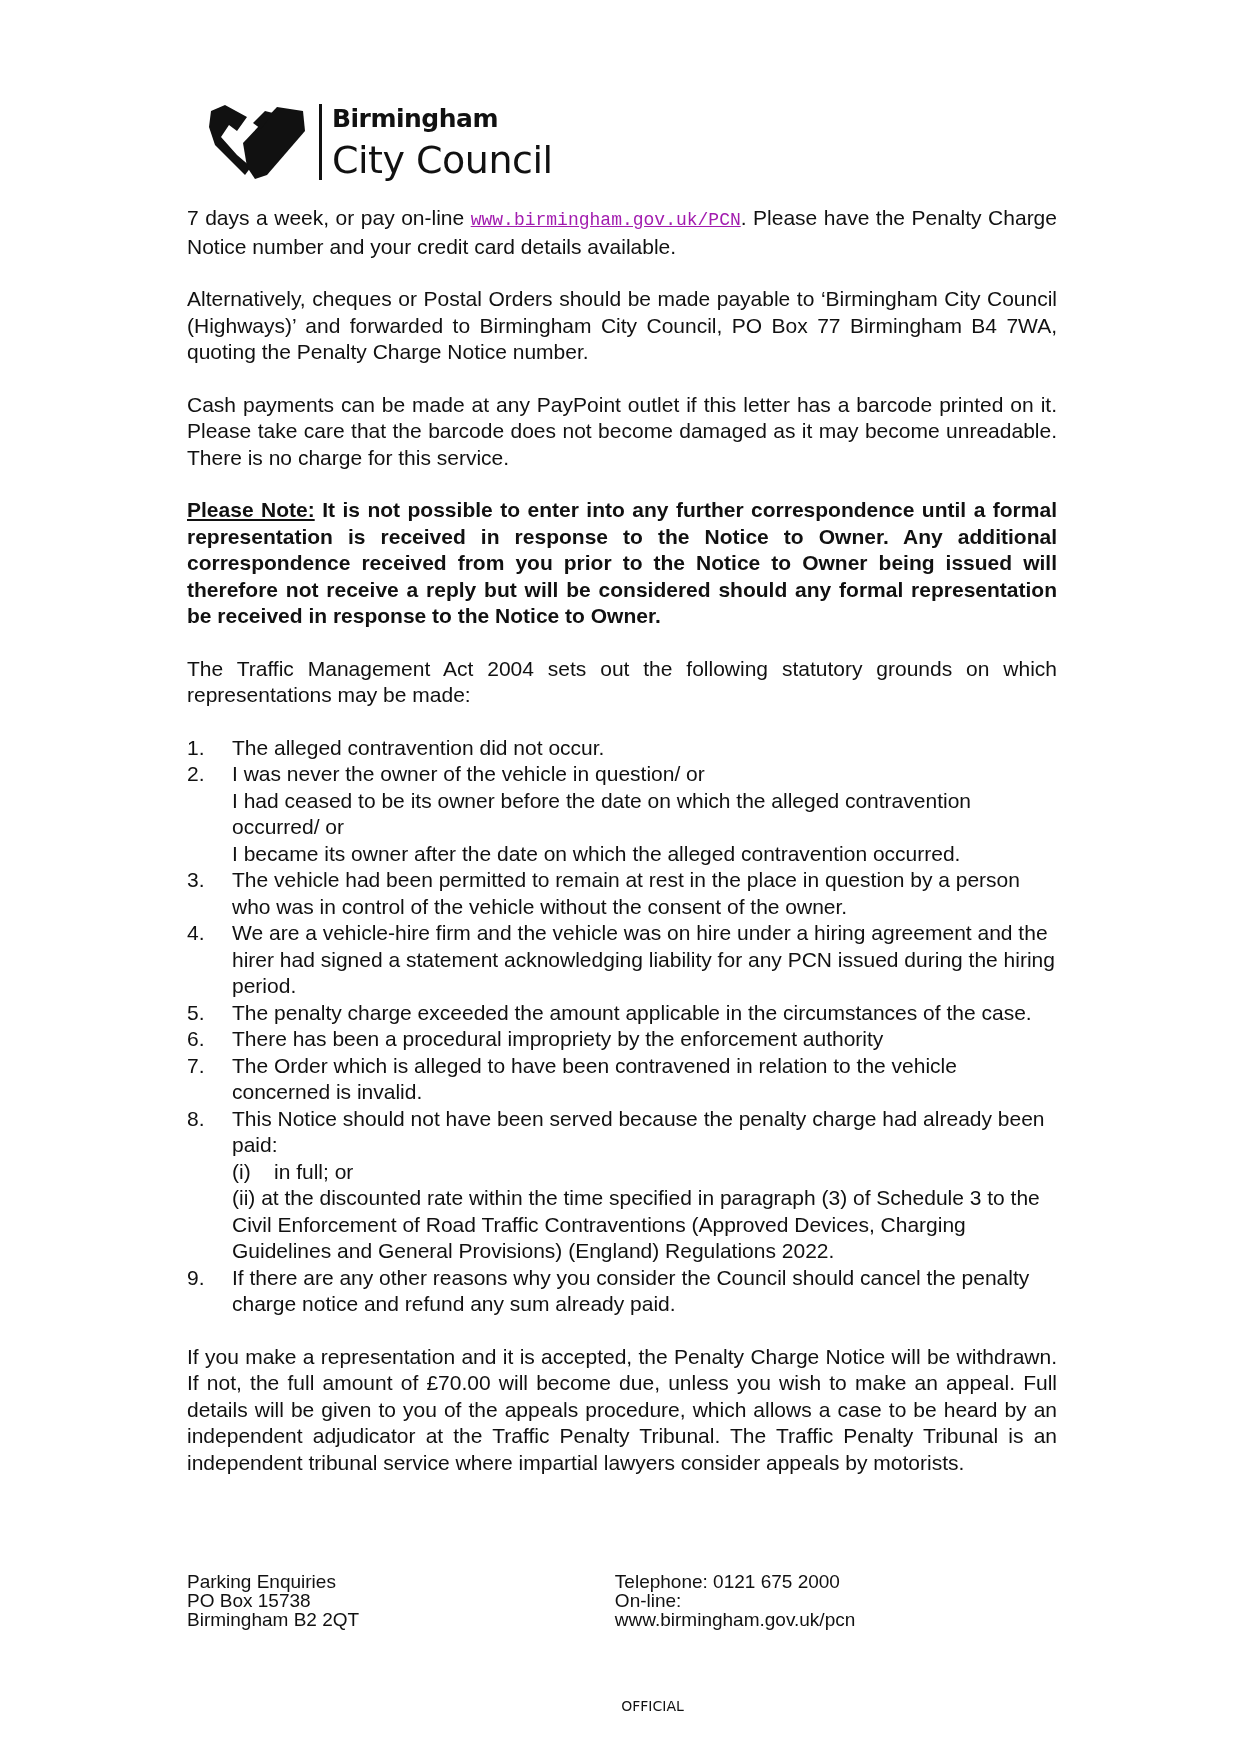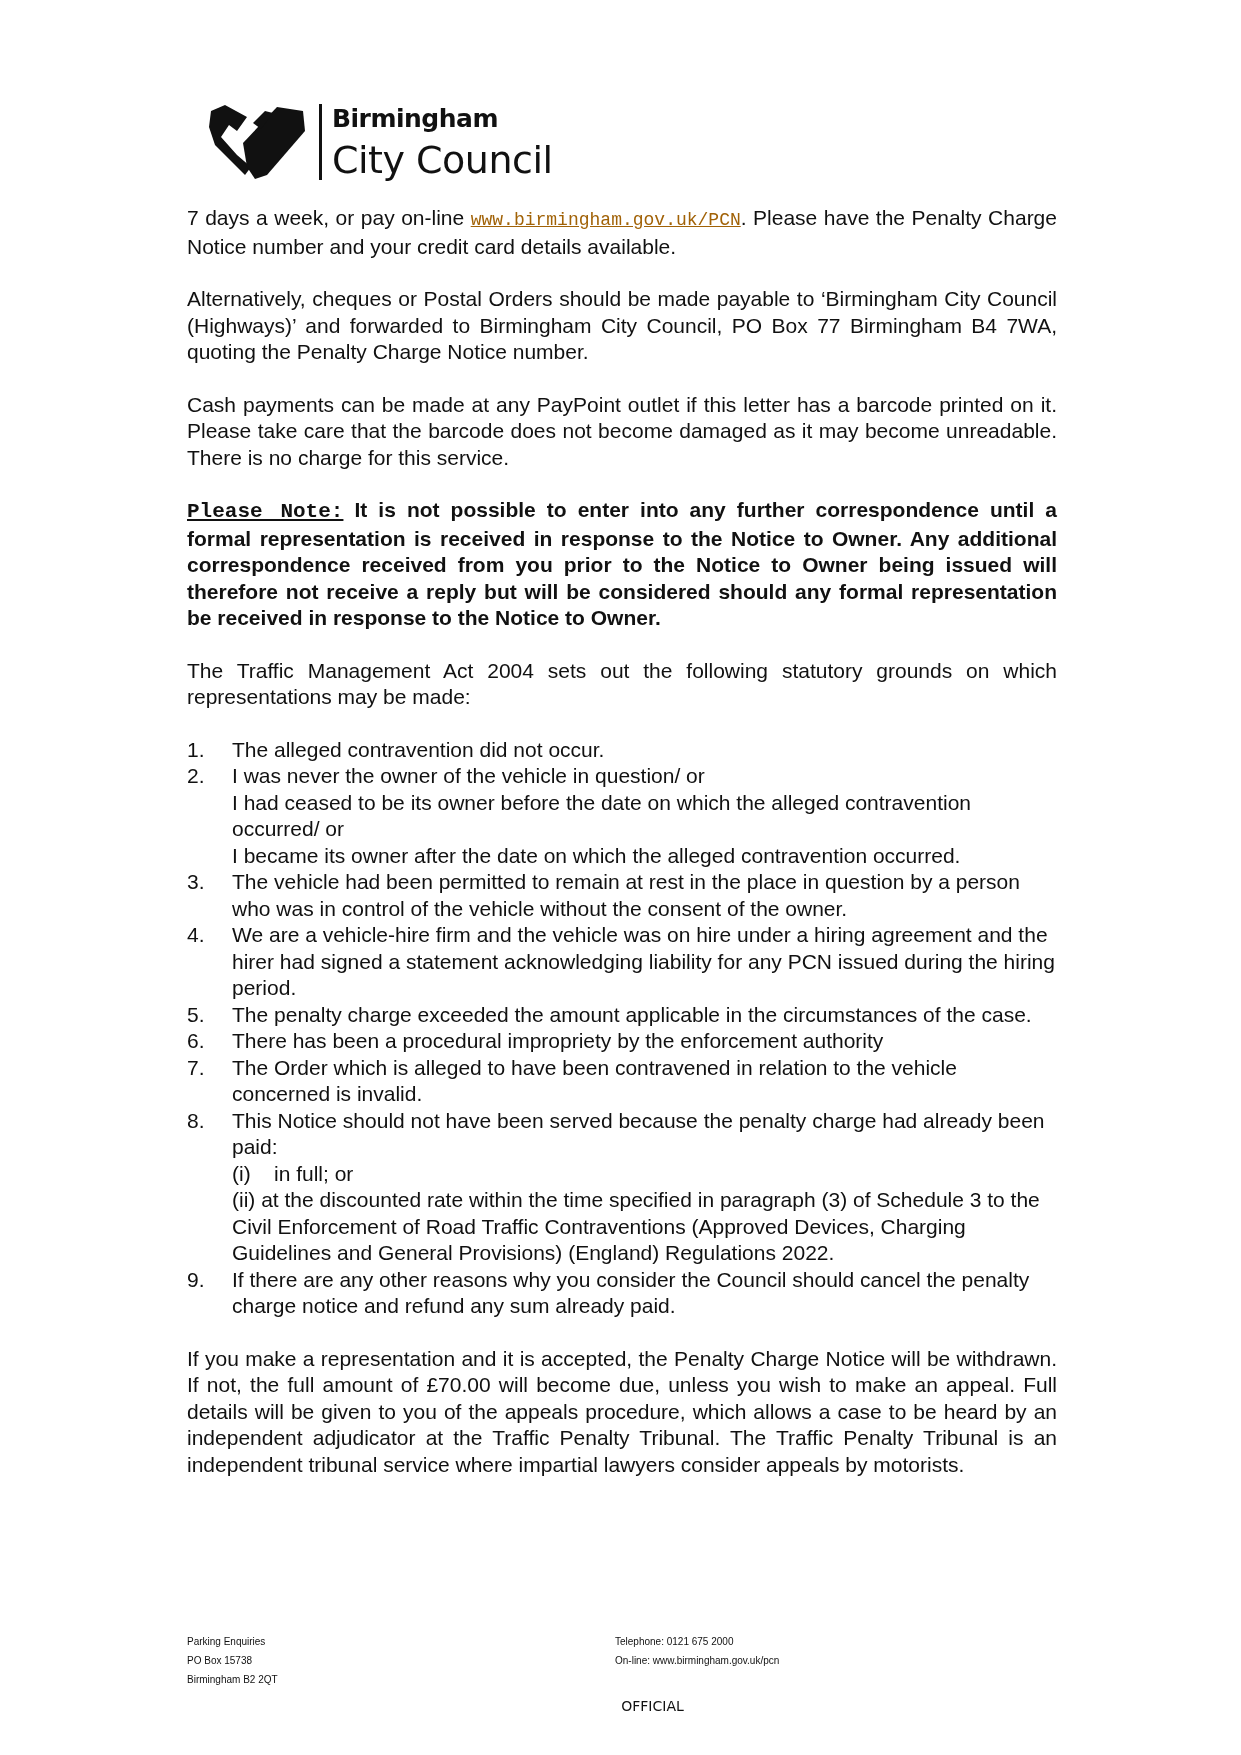--- a/index.html
+++ b/index.html
@@ -8,30 +8,30 @@
   .page { position: absolute; left: 0; top: 0; width: 1241px; height: 1755px; }
   .logo { position: absolute; left: 207px; top: 101px; height: 82px; display: flex; align-items: center; }
   .logo-mark { width: 100px; height: 82px; }
   .logo-divider { width: 3px; height: 76px; background: #111; margin-left: 12px; margin-right: 10px; }
   .logo-text { display: flex; flex-direction: column; line-height: 1; }
   .logo-line1 { font-family: "DejaVu Sans", sans-serif; font-weight: bold; font-size: 25px; letter-spacing: -0.5px; }
   .logo-line2 { font-family: "DejaVu Sans", sans-serif; font-size: 38px; letter-spacing: -0.5px; margin-top: 10px; }
 
   .content { position: absolute; left: 187px; top: 205px; width: 870px; font-size: 21px; line-height: 26.5px; }
   .content p { margin: 0 0 26px 0; text-align: justify; }
-  .link { font-family: "Liberation Mono", monospace; font-size: 18px; color: #a16207; text-decoration: underline; }
+  .link { font-family: "Liberation Mono", monospace; font-size: 18px; color: #a21caf; text-decoration: underline; }
   .bold { font-weight: bold; }
-  .underline { text-decoration: underline; font-family: Liberation Mono, monospace; }
+  .underline { text-decoration: underline; }
   ol.grounds { list-style: none; margin: 0 0 26px 0; padding: 0; }
   ol.grounds li { display: flex; }
   .num { width: 45px; flex: none; }
   .item-body { flex: 1; }
   .item-body span { display: block; }
 
-  .footer { position: absolute; top: 1632px; left: 187px; width: 740px; font-size: 10px; line-height: 19px; display: flex; }
+  .footer { position: absolute; top: 1572px; left: 187px; width: 740px; font-size: 19px; line-height: 19px; display: flex; }
   .footer-left { width: 428px; }
   .footer-right { }
   .classification { position: absolute; top: 1698px; left: 0; width: 1241px; text-align: center;
                     font-family: "DejaVu Sans", sans-serif; font-size: 14px; padding-left: 32px; }
 </style>
 </head>
 <body>
 
 <div class="page">
 

